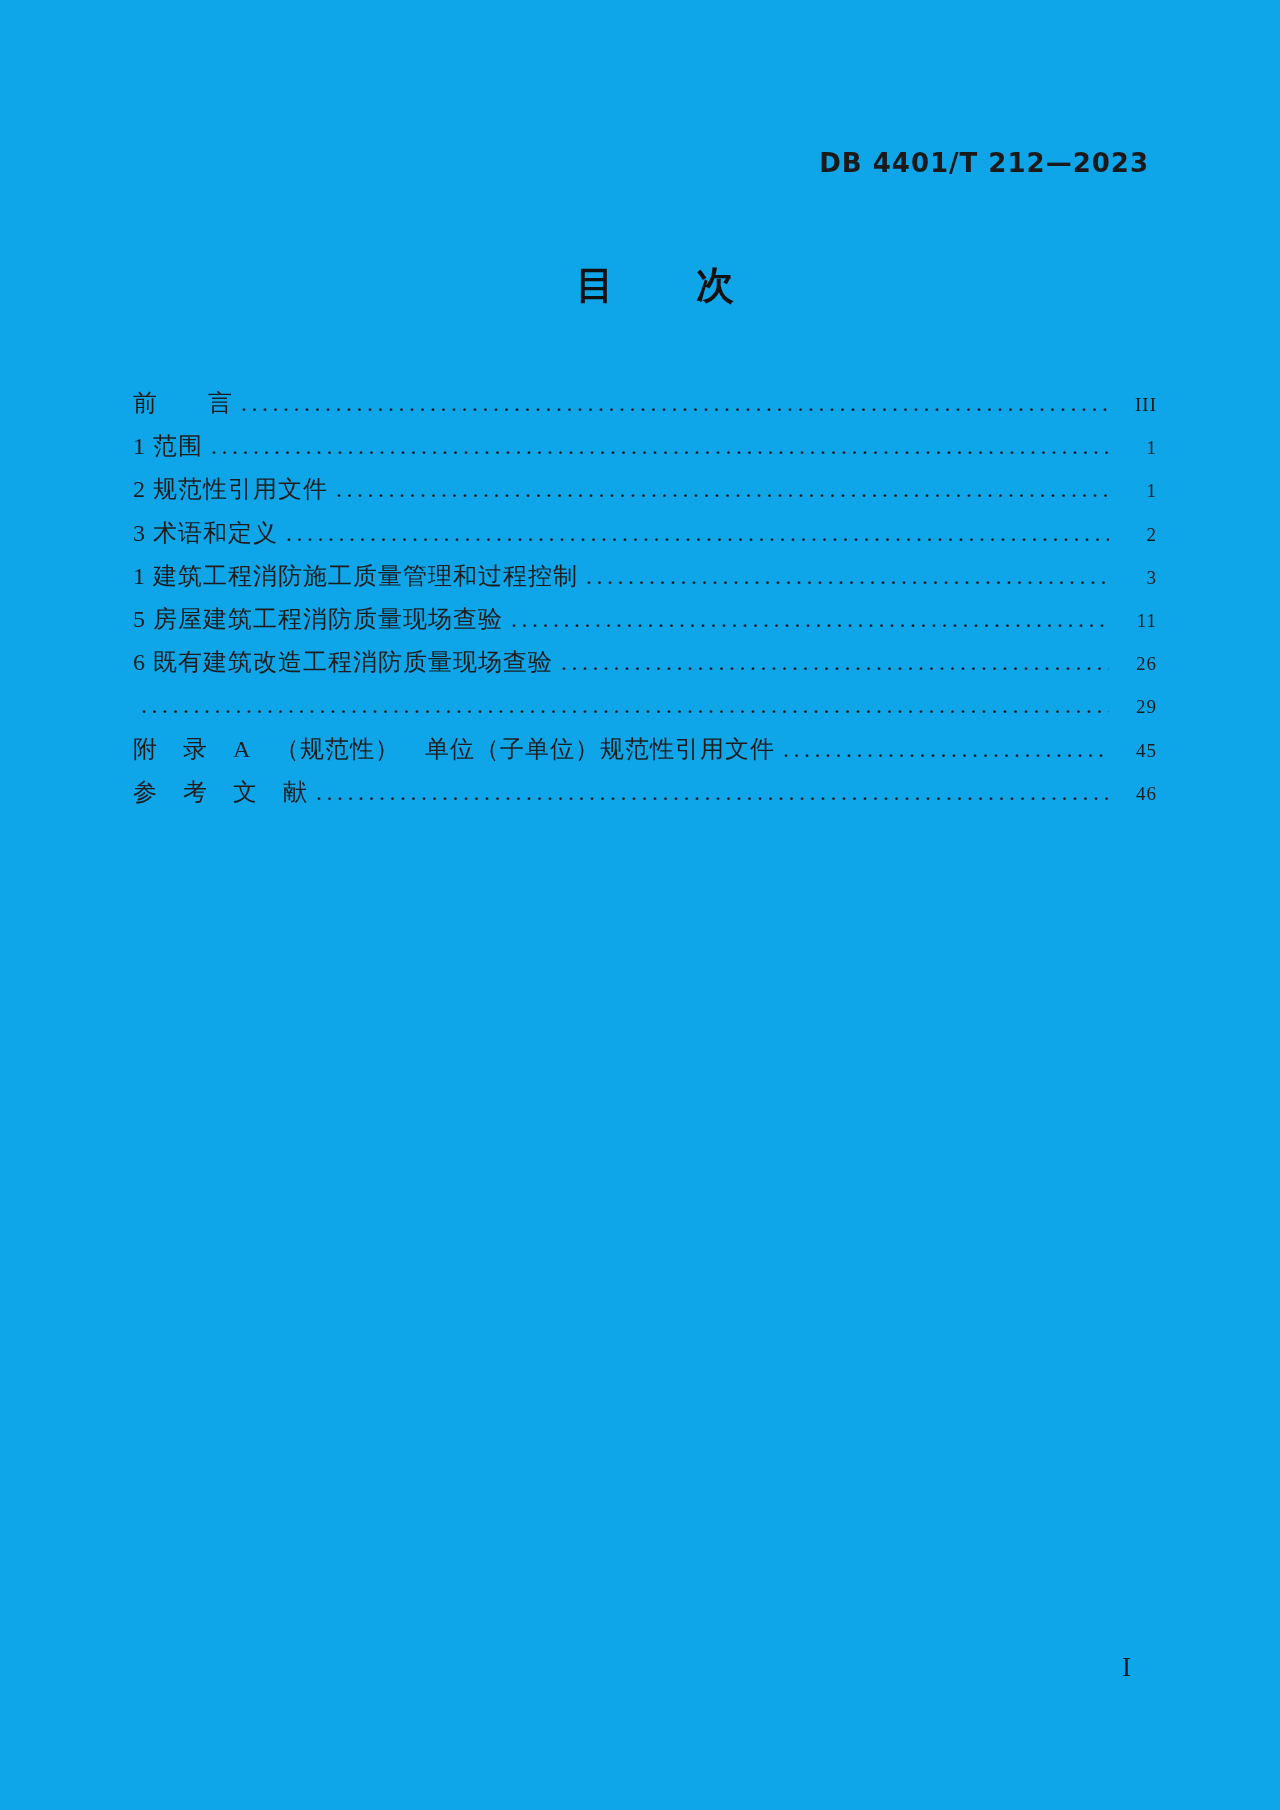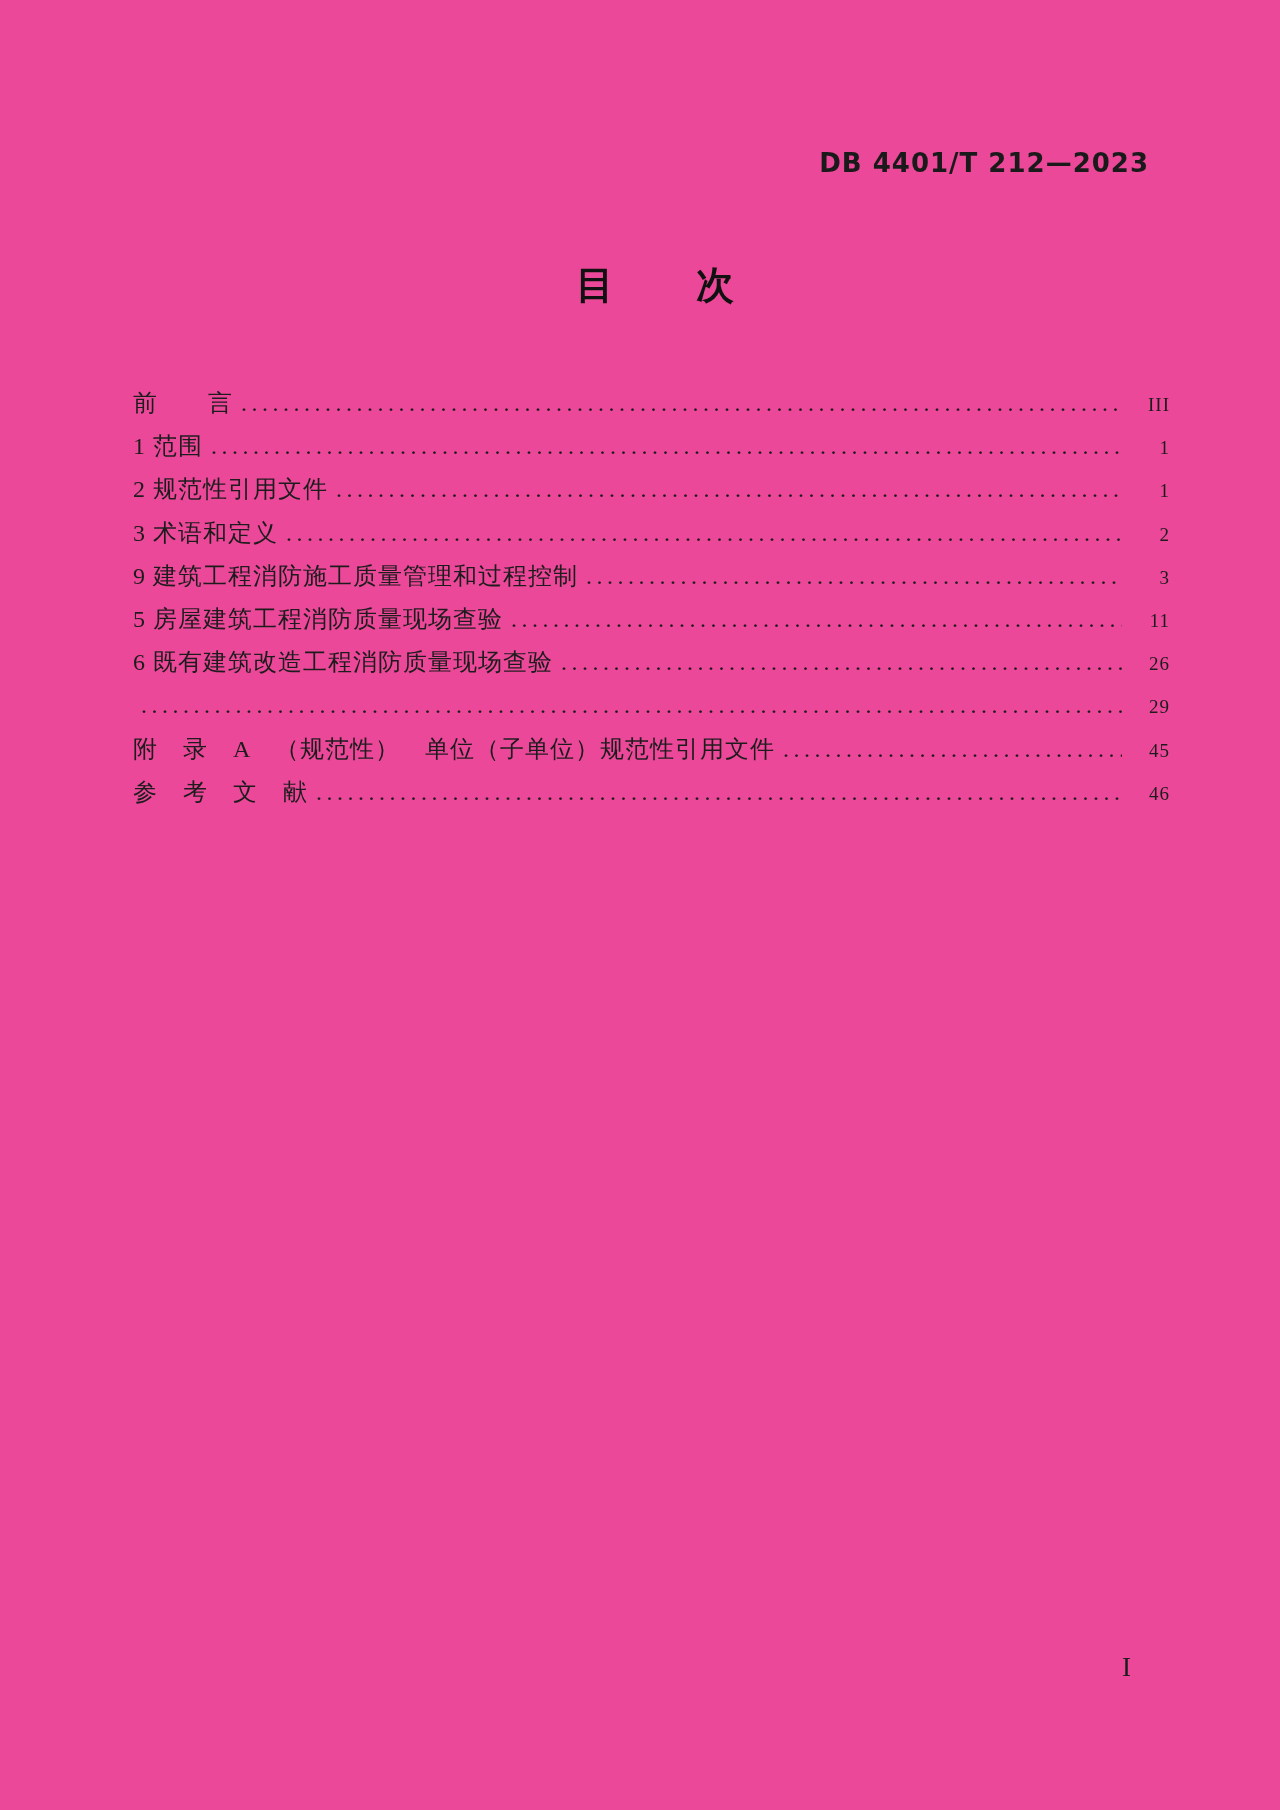--- a/index.html
+++ b/index.html
@@ -5,21 +5,21 @@
   html, body {
     margin: 0;
     padding: 0;
     background: #e8e8e8;
   }
   .page {
     position: relative;
     width: 1280px;
     height: 1810px;
     margin: 0 auto;
-    background: #ec4899;
+    background: #0ea5e9;
     color: #1c1c1c;
     font-family: "Liberation Serif", "DejaVu Serif", serif;
     overflow: hidden;
   }
   .header-code {
     position: absolute;
     top: 148px;
     right: 131px;
     font-family: "DejaVu Sans", "Liberation Sans", sans-serif;
     font-size: 26px;
@@ -38,21 +38,21 @@
     font-family: "DejaVu Sans", "Liberation Sans", sans-serif;
     font-size: 38px;
     font-weight: 700;
     color: #111;
     letter-spacing: 2px;
     white-space: pre;
   }
   .toc {
     position: absolute;
     left: 133px;
-    right: 110px;
+    right: 123px;
     top: 382px;
   }
   .toc-row {
     display: flex;
     align-items: baseline;
     height: 43.2px;
     line-height: 43.2px;
     font-size: 24px;
     color: #1c1c1c;
   }
@@ -115,21 +115,21 @@
     <span class="toc-page">1</span>
   </div>
 
   <div class="toc-row">
     <span class="toc-label">3 术语和定义</span>
     <span class="toc-dots">....................................................................................................................................................................................</span>
     <span class="toc-page">2</span>
   </div>
 
   <div class="toc-row">
-    <span class="toc-label">9 建筑工程消防施工质量管理和过程控制</span>
+    <span class="toc-label">1 建筑工程消防施工质量管理和过程控制</span>
     <span class="toc-dots">....................................................................................................................................................................................</span>
     <span class="toc-page">3</span>
   </div>
 
   <div class="toc-row">
     <span class="toc-label">5 房屋建筑工程消防质量现场查验</span>
     <span class="toc-dots">....................................................................................................................................................................................</span>
     <span class="toc-page">11</span>
   </div>
 

